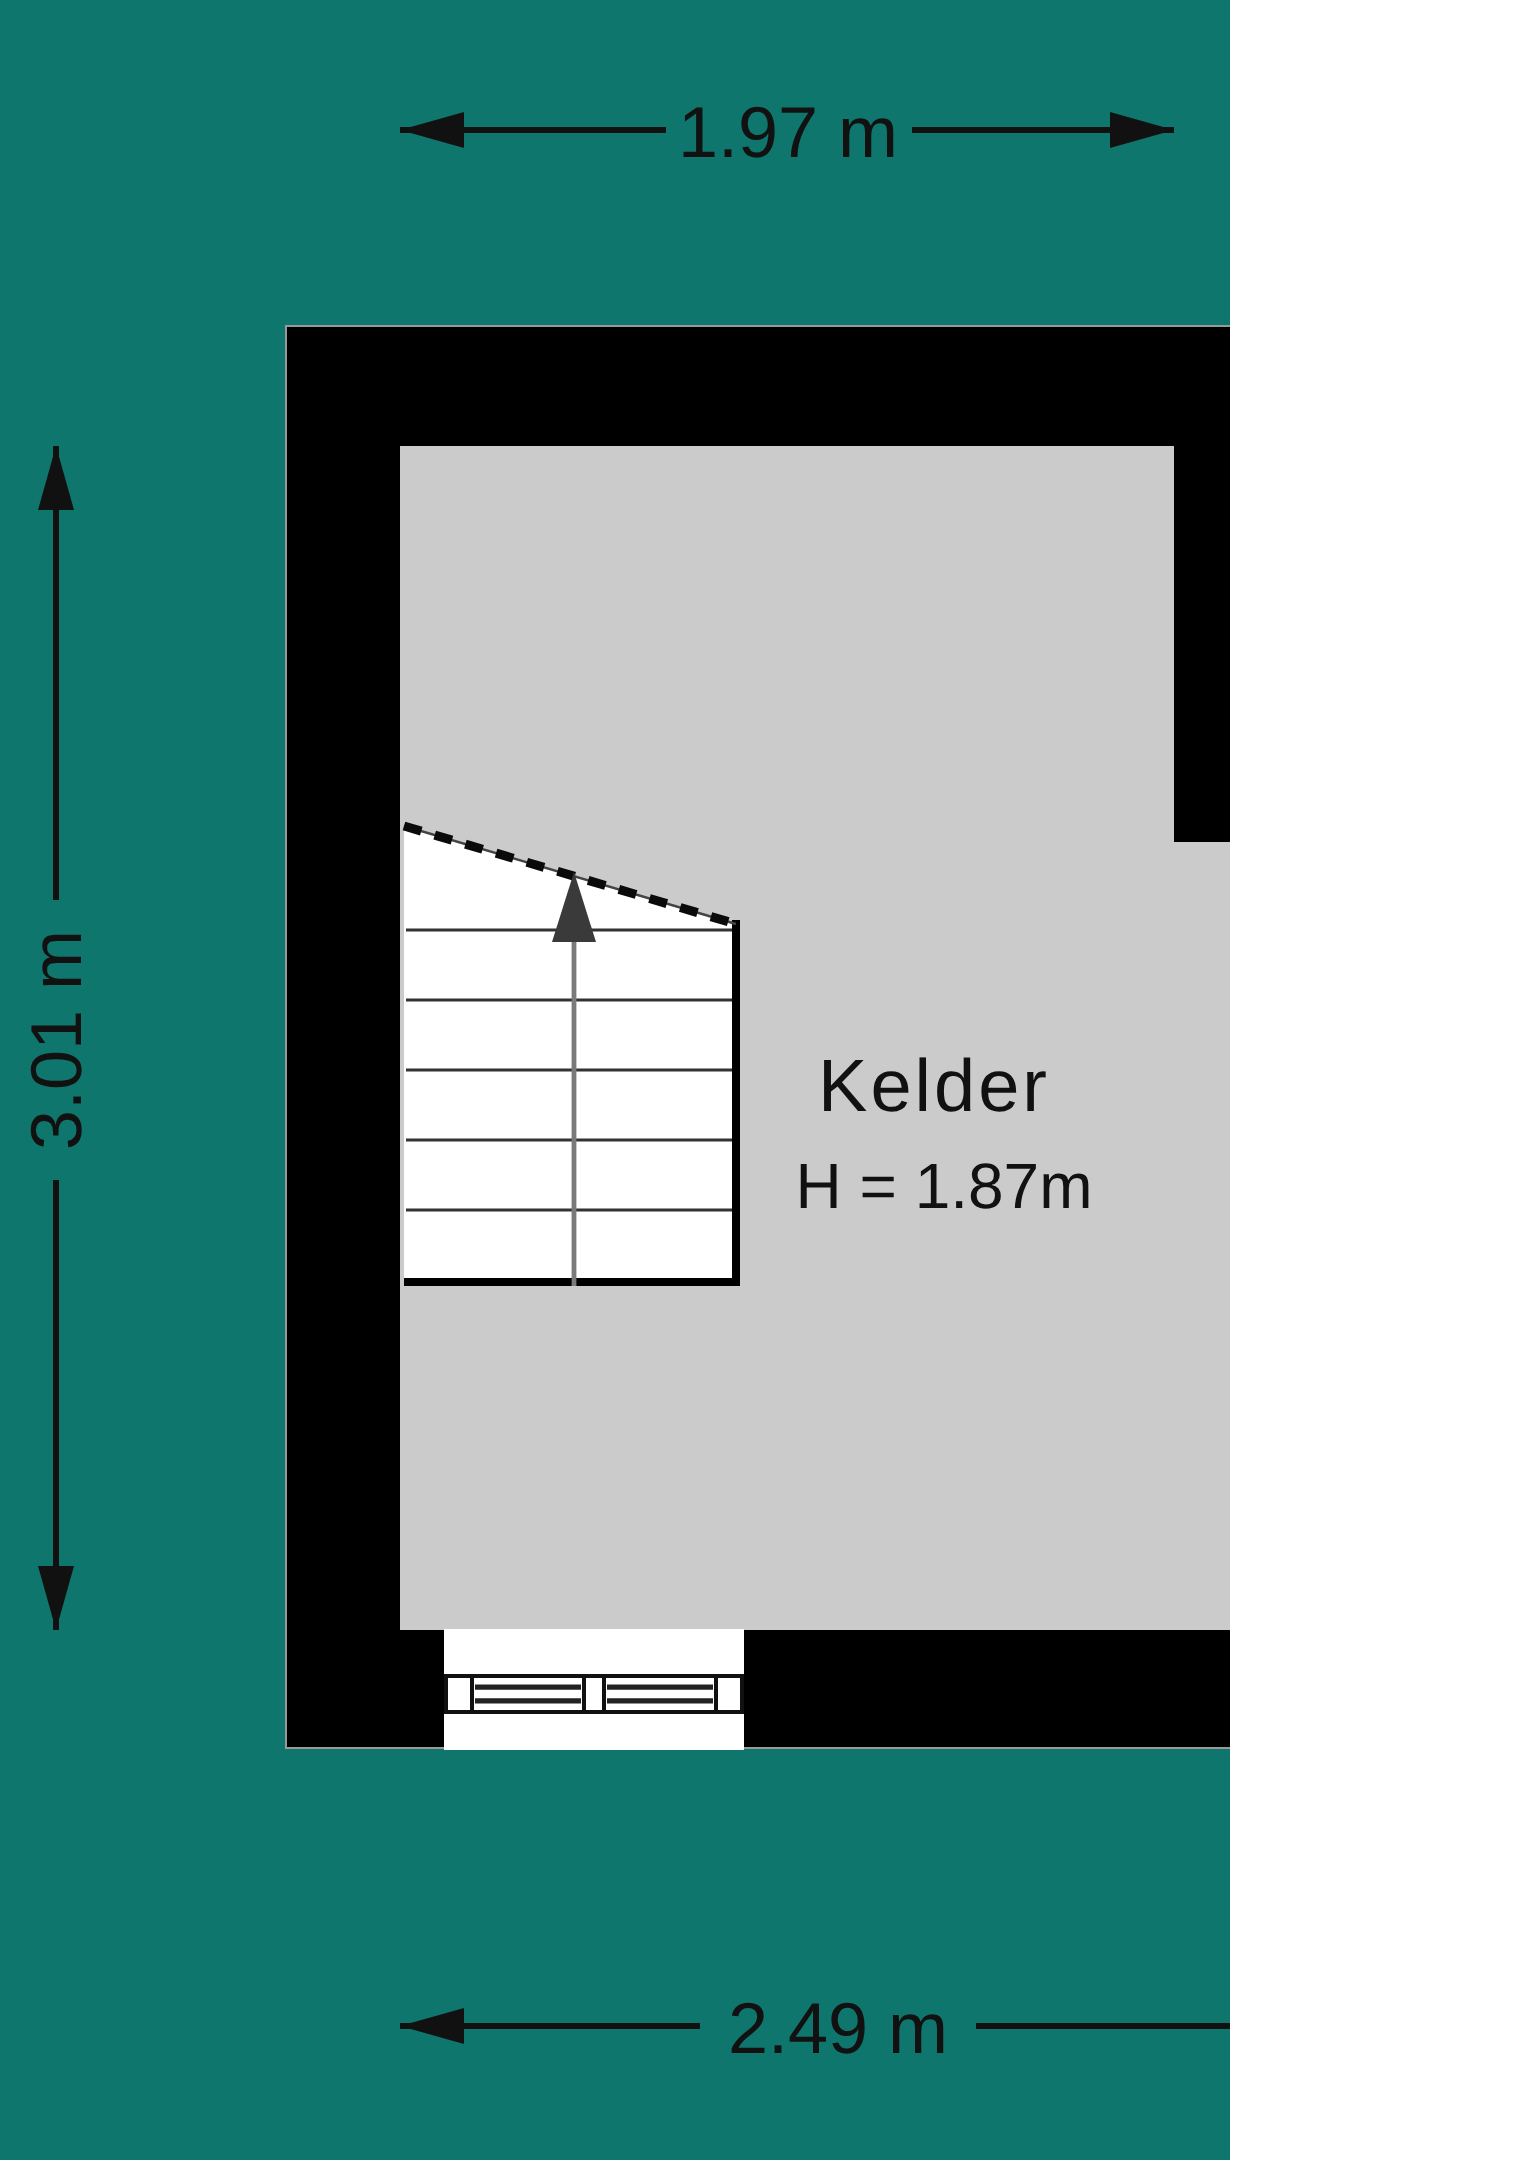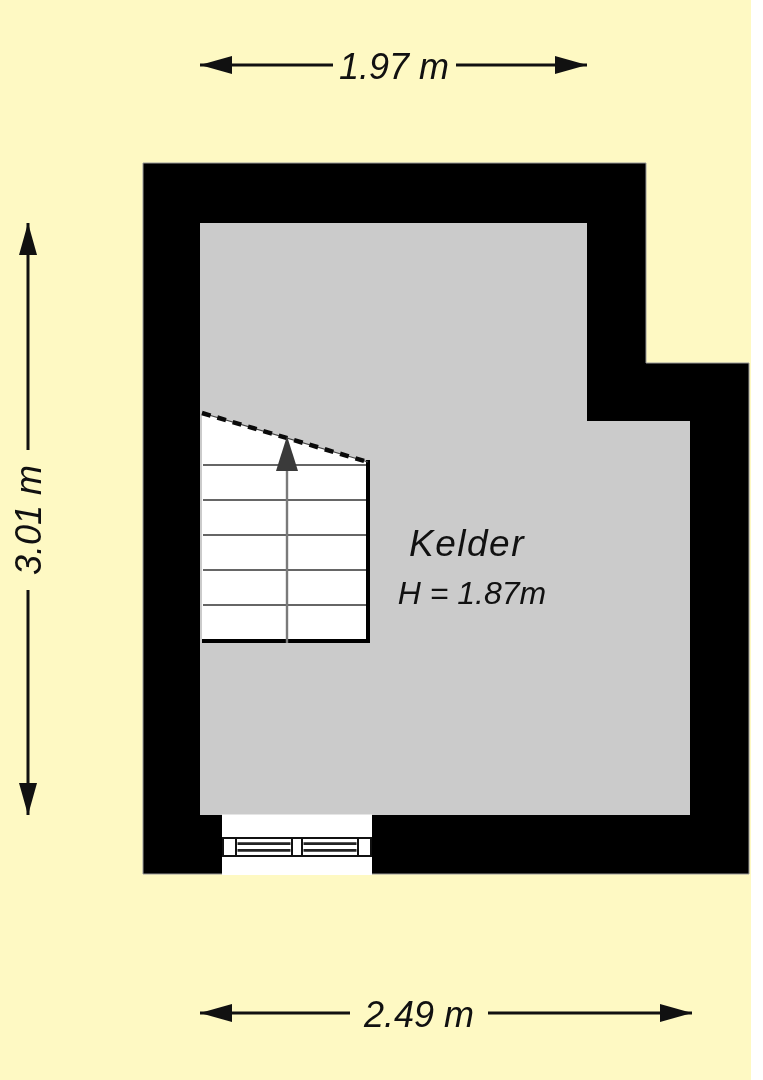--- a/index.html
+++ b/index.html
@@ -3,25 +3,24 @@
 <meta charset="utf-8">
 <style>
   html, body {
     margin: 0;
     padding: 0;
     background: #ffffff;
     font-family: "Liberation Sans", sans-serif;
   }
   .page {
     position: relative;
-    width: 751px;
+    width: 615px;
     height: 1080px;
-    background: #fef9c3;
+    background: #0f766e;
     overflow: hidden;
-    font-style: italic;
   }
   svg { display: block; }
   text {
     font-family: "Liberation Sans", sans-serif;
     fill: #111111;
   }
   .dim-label { font-size: 36px; }
   .room-name { font-size: 37px; letter-spacing: 1.5px; }
   .room-height { font-size: 32px; }
 </style>

